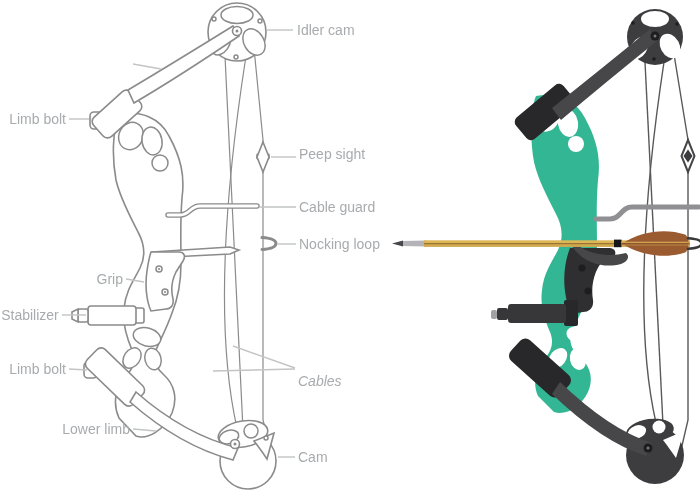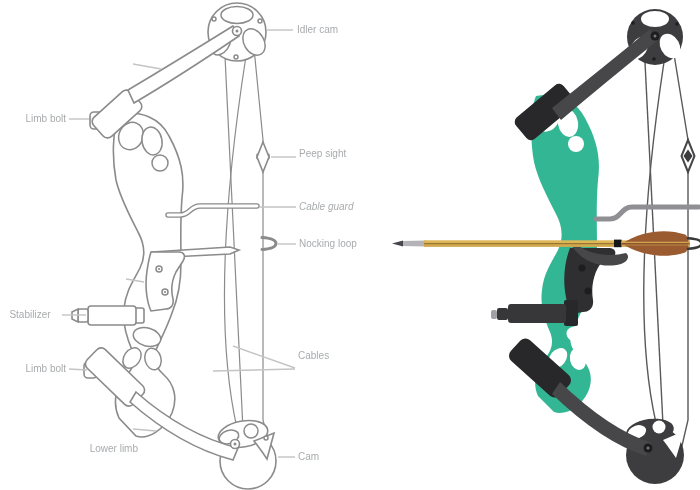--- a/index.html
+++ b/index.html
@@ -33,36 +33,36 @@
   .darkdot{fill:#1d1d1f;stroke:none;}
   .litedot{fill:#77777b;stroke:none;}
   .nockloop-r{stroke:#3a3a3d;stroke-width:2.6;fill:none;stroke-linecap:round;}
 
   
   .leader{stroke:var(--leader-line,#c2c4c5);stroke-width:1.4;}
 
   
   .lbl{
     position:absolute;
-    font-size:10px;line-height:16px;
+    font-size:14px;line-height:16px;
     color:var(--label-text,#a8abad);
     white-space:nowrap;
   }
   .lbl.ra{text-align:right;}
   #lbl-idler{left:297px;top:22px;}
   #lbl-upper-limb{left:0;top:56px;width:130px;}
   #lbl-limb-bolt-top{left:0;top:111px;width:66px;}
   #lbl-peep{left:299px;top:146px;}
-  #lbl-cable-guard{left:299px;top:199px;font-style:italic;}
+  #lbl-cable-guard{left:299px;top:199px;}
   #lbl-nocking{left:299px;top:236px;}
   #lbl-grip{left:0;top:271px;width:123px;}
   #lbl-stabilizer{left:0;top:307px;width:60px;text-align:center;}
   #lbl-limb-bolt-bottom{left:0;top:361px;width:66px;}
-  #lbl-cables{left:298px;top:348px;}
-  #lbl-lower-limb{left:8px;top:421px;width:130px;margin-top:20px;}
+  #lbl-cables{left:298px;top:373px;font-style:italic;}
+  #lbl-lower-limb{left:0;top:421px;width:130px;}
   #lbl-cam{left:298px;top:449px;}
 </style>
 </head>
 <body>
 
 <div class="stage">
 
   <svg width="700" height="490" viewBox="0 0 700 490">
 
     <g>
@@ -246,18 +246,19 @@
       <line class="leader" x1="133" y1="429" x2="156" y2="431"></line>
       <line class="leader" x1="278" y1="457" x2="295" y2="457"></line>
     </g>
   </svg>
 
   <div class="lbl" id="lbl-idler">Idler cam</div>
   <div class="lbl ra" id="lbl-limb-bolt-top">Limb bolt</div>
   <div class="lbl" id="lbl-peep">Peep sight</div>
   <div class="lbl" id="lbl-cable-guard">Cable guard</div>
   <div class="lbl" id="lbl-nocking">Nocking loop</div>
+  <div class="lbl ra" id="lbl-grip">Grip</div>
   <div class="lbl ra" id="lbl-stabilizer">Stabilizer</div>
   <div class="lbl ra" id="lbl-limb-bolt-bottom">Limb bolt</div>
   <div class="lbl" id="lbl-cables">Cables</div>
   <div class="lbl ra" id="lbl-lower-limb">Lower limb</div>
   <div class="lbl" id="lbl-cam">Cam</div>
 </div>
 
 </body></html>

